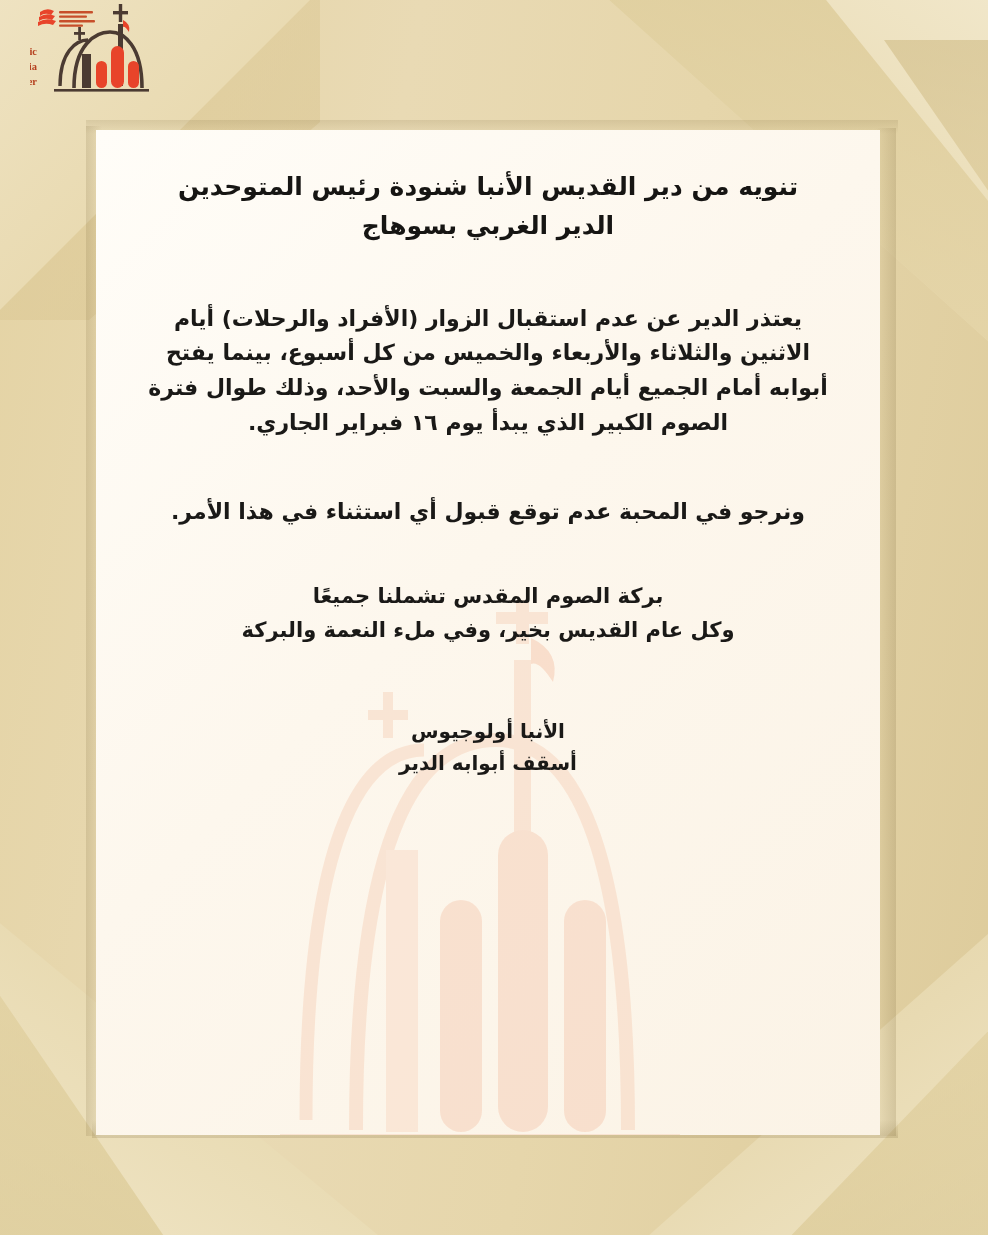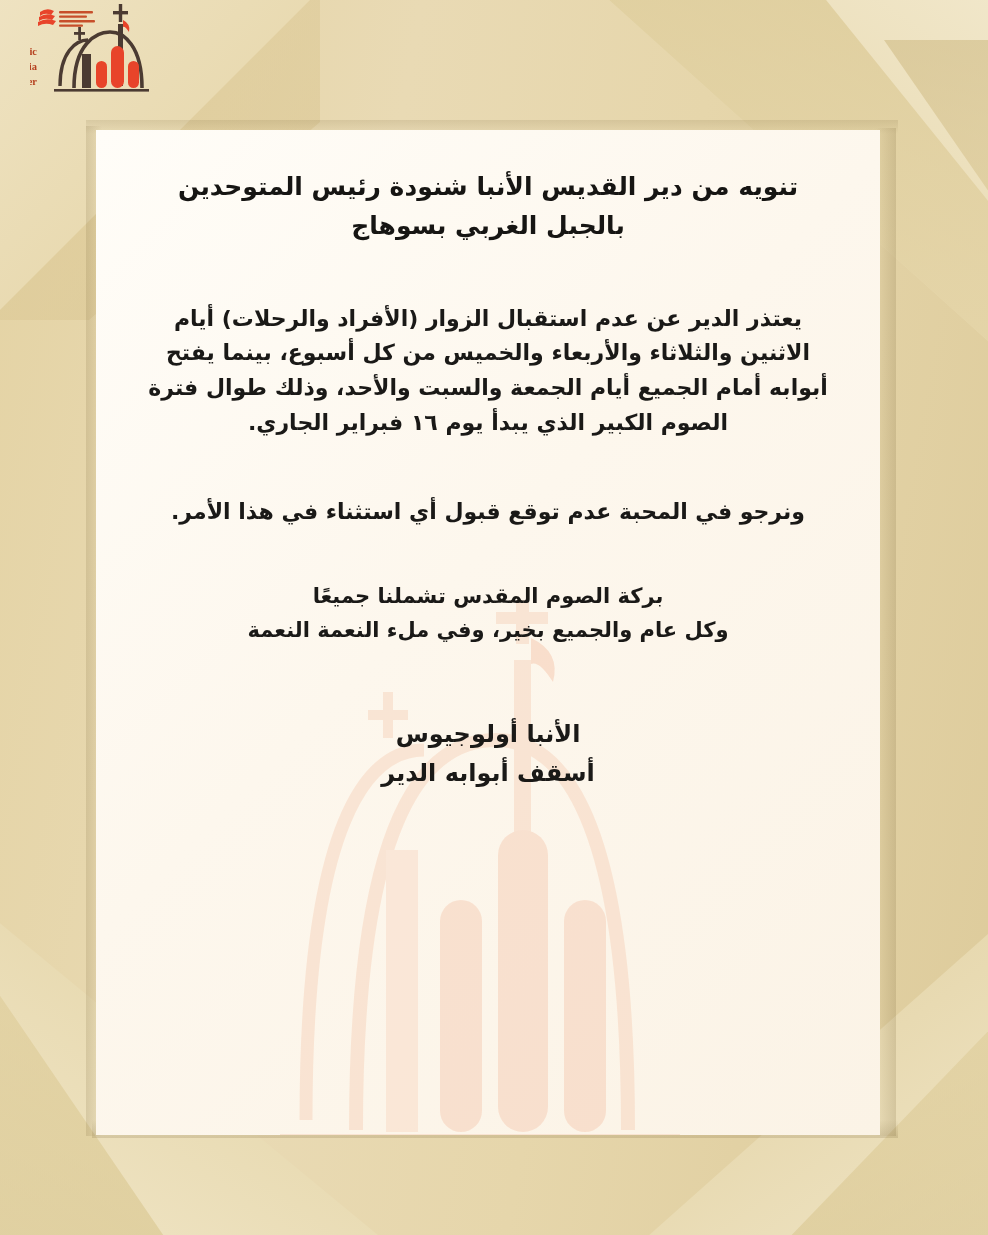--- a/index.html
+++ b/index.html
@@ -97,21 +97,21 @@
   .p2{margin-top:52px;max-width:640px;}
   .p3{margin-top:54px;max-width:660px;}
 
   .blessing{
     font-size:21px;font-weight:bold;line-height:1.62;
     margin:50px auto 0;max-width:620px;color:#1a1917;
   }
   .blessing div{display:block;}
 
   .signature{
-    font-size:24px;font-weight:bold;line-height:1.6;
+    font-size:20px;font-weight:bold;line-height:1.6;
     margin:68px 0 0;color:#1a1917;text-align:center;
     padding-right:0;
   }
   .signature .sig-line{display:block;}
   .sig-name{margin-inline-start:0;}
 
   .datestamp{
     font-size:22px;font-weight:bold;margin-top:66px;color:#1a1917;
   }
 </style>
@@ -206,31 +206,31 @@
         <text x="0" y="318" font-family="'Liberation Serif',serif" font-size="52" font-weight="bold" fill="#f0b48e">Coptic</text>
         <text x="0" y="412" font-family="'Liberation Serif',serif" font-size="52" font-weight="bold" fill="#f0b48e">Media</text>
         <text x="0" y="506" font-family="'Liberation Serif',serif" font-size="52" font-weight="bold" fill="#f0b48e">Center</text>
       </svg>
     </div>
 
     <div id="content">
 
       <div class="heading">
         <div>تنويه من دير القديس الأنبا شنودة رئيس المتوحدين</div>
-        <div>بالجبل الغربي بسوهاج</div>
+        <div>الدير الغربي بسوهاج</div>
       </div>
 
       <p class="para p1">يعتذر الدير عن عدم استقبال الزوار (الأفراد والرحلات) أيام الاثنين والثلاثاء والأربعاء والخميس من كل أسبوع، بينما يفتح أبوابه أمام الجميع أيام الجمعة والسبت والأحد، وذلك طوال فترة الصوم الكبير الذي يبدأ يوم ١٦ فبراير الجاري.</p>
 
 
       <p class="para p3">ونرجو في المحبة عدم توقع قبول أي استثناء في هذا الأمر.</p>
 
       <div class="blessing">
         <div>بركة الصوم المقدس تشملنا جميعًا</div>
-        <div>وكل عام والجميع بخير، وفي ملء النعمة النعمة</div>
+        <div>وكل عام القديس بخير، وفي ملء النعمة والبركة</div>
       </div>
 
       <div class="signature">
         <span class="sig-line sig-name">الأنبا أولوجيوس</span>
         <span class="sig-line">أسقف أبوابه الدير</span>
       </div>
 
 
     </div>
   </div>

